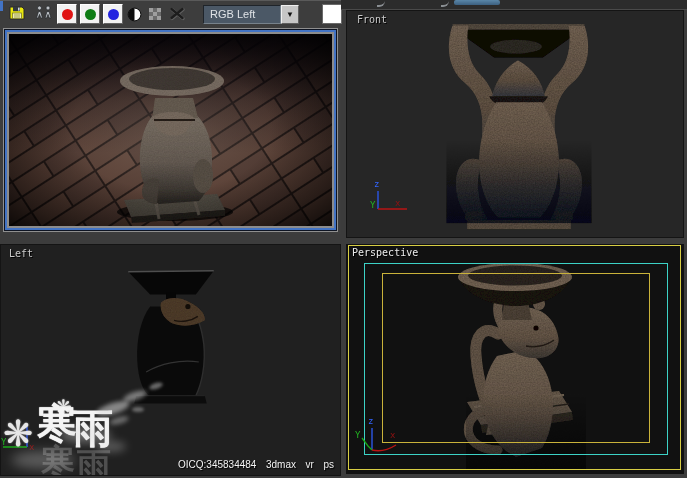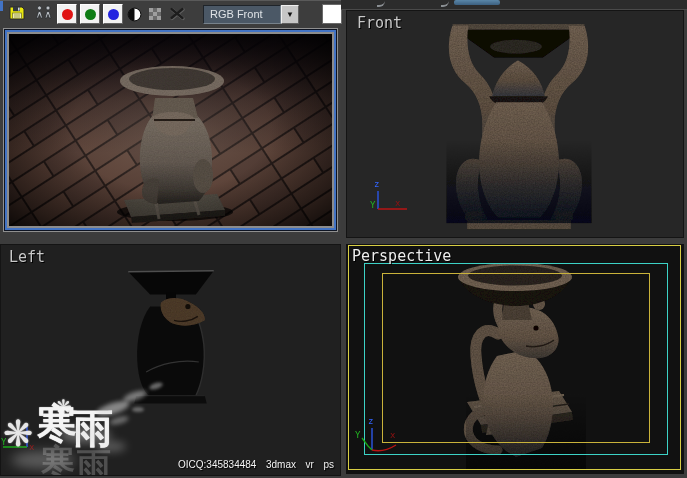--- a/index.html
+++ b/index.html
@@ -42,21 +42,21 @@
   .rm-curve { position:absolute; width:8px; height:6px; border-bottom:2px solid #aab0b6;
               border-radius:0 0 7px 0; opacity:.75; }
   .rm-blue { position:absolute; left:113px; top:0; width:46px; height:5px; border-radius:2px;
              background:linear-gradient(#5a86a8,#3c6080); }
 
   .viewport { position:absolute; overflow:hidden; }
   .vp-front { left:346px; top:10px; width:338px; height:228px; background:#262626; border:1px solid #141414; }
   .vp-left  { left:0; top:244px; width:341px; height:232px; background:#202020; border:1px solid #141414;text-align:center; }
   .vp-persp { left:346px; top:244px; width:338px; height:230px; background:#111111; }
   .vp-label { position:absolute; z-index:30; font-family:"DejaVu Sans Mono", monospace;
-              font-size:15px; color:#c9c9c9; text-shadow:1px 1px 0 #000; cursor:pointer; }
+              font-size:10px; color:#c9c9c9; text-shadow:1px 1px 0 #000; cursor:pointer; }
   .vp-front .vp-label { left:10px; top:3px; }
   .vp-left  .vp-label { left:8px;  top:3px; }
   .vp-persp .vp-label { left:6px;  top:3px; color:#ededed; }
   .viewport > svg.scene { position:absolute; inset:0; width:100%; height:100%; }
   .axis { position:absolute; z-index:5; overflow:visible; }
   .ax { font-family:"DejaVu Sans Mono", monospace; font-size:9px; }
 
   
   .sf { position:absolute; z-index:20; pointer-events:none; }
   .sf-live   { left:2px;  top:1px;  right:3px;  bottom:4px;  border:1px solid #d8ce44; }
@@ -127,21 +127,21 @@
             <rect x="8" y="8" width="4" height="4" fill="#9e9e9e"></rect>
         </svg>
       </button>
       <button class="tb" style="left:169px; top:6px;">
         <svg width="17" height="14" viewBox="0 0 17 14">
           <path d="M3,2.5 L14,11.5 M14,2.5 L3,11.5" stroke="#616161" stroke-width="3.4" stroke-linecap="round"></path>
           <path d="M2.5,2 L13.5,11 M13.5,2 L2.5,11" stroke="#1d1d1d" stroke-width="2.4" stroke-linecap="round"></path>
         </svg>
       </button>
       <div class="dd">
-        <div class="dd-field">RGB Front</div>
+        <div class="dd-field">RGB Left</div>
         <div class="dd-arrow">▼</div>
       </div>
       <div class="swatch"></div>
     </div>
 
     <div class="vfb-frame">
       <div class="vfb-blue">
         <div class="vfb-gray">
           <svg viewBox="0 0 323 192" preserveAspectRatio="none">
             <defs>

